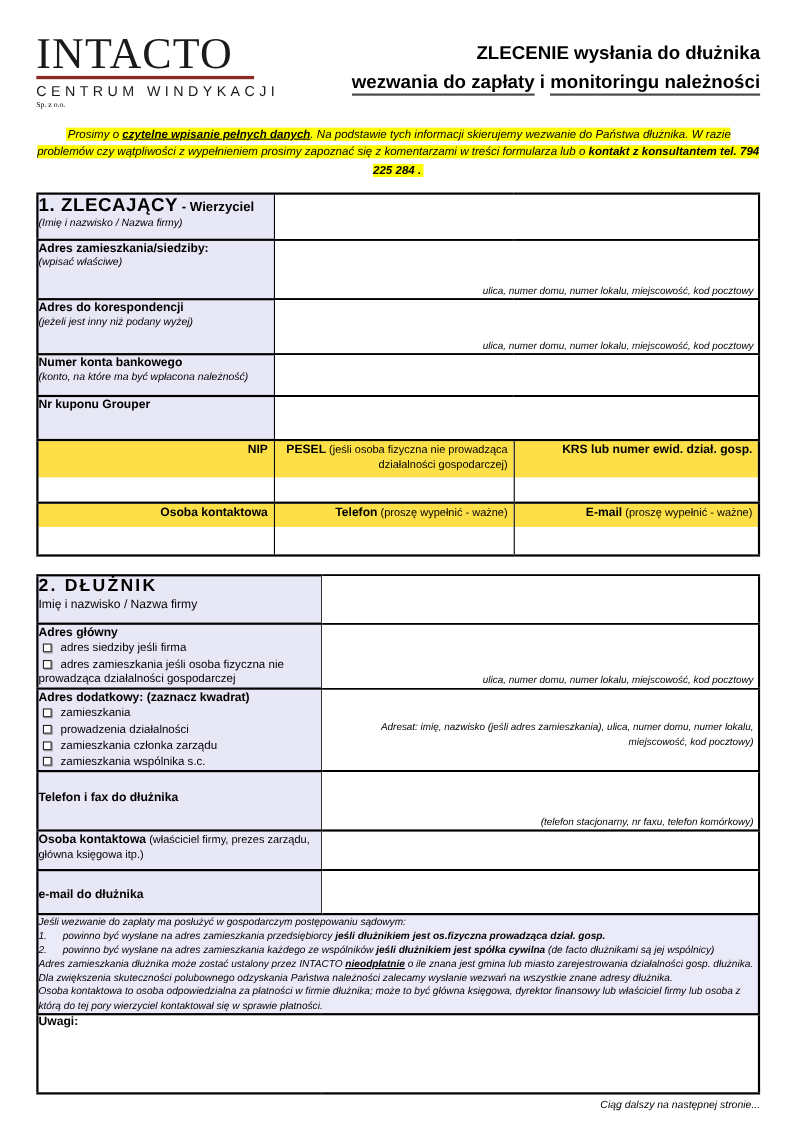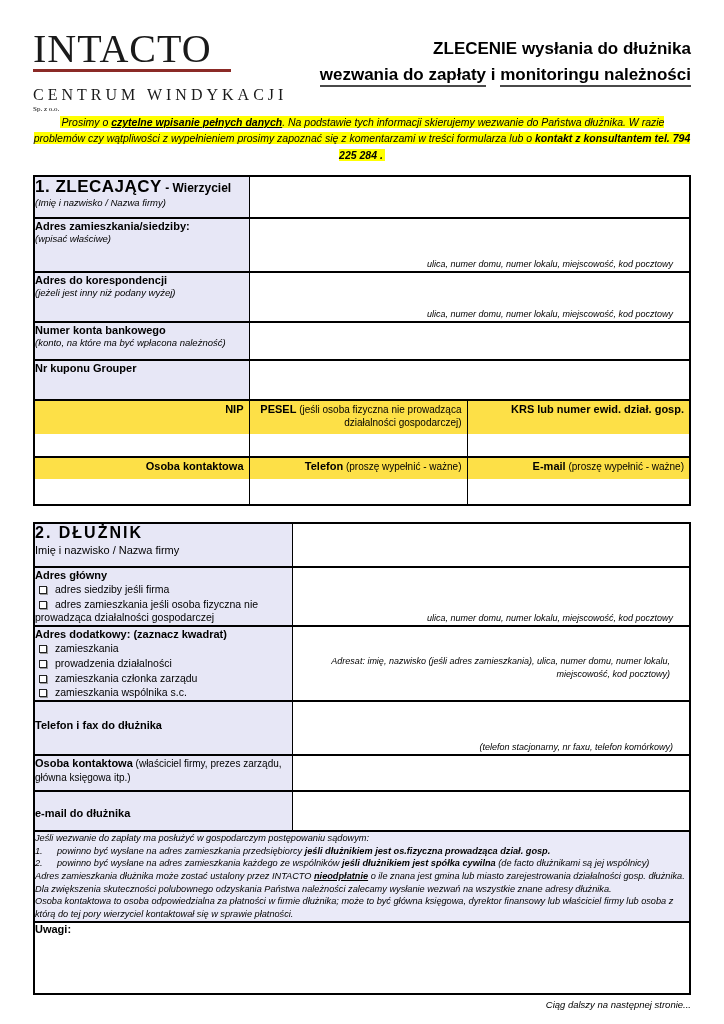--- a/index.html
+++ b/index.html
@@ -8,21 +8,21 @@
     width: 724px; height: 1024px; background: #ffffff; margin: 0 auto;
     padding: 24px 33px 0 33px; overflow: hidden; position: relative;
     font-family: "Liberation Sans", "DejaVu Sans", sans-serif; color: #000;
   }
 
   
   .hdr { display: flex; justify-content: space-between; align-items: flex-start; height: 80px; }
   .logo { margin-top: 6px; }
   .logo-name { font-family: "Liberation Serif", "DejaVu Serif", serif; font-size: 40px; line-height: 0.95; letter-spacing: 1px; color: #1a1a1a; }
   .logo-rule { width: 198px; height: 3px; background: #8b2a26; margin-top: 1px; }
-  .logo-sub { font-family: Liberation Serif, serif; font-size: 16px; letter-spacing: 4px; margin-top: 14px; white-space: nowrap; color: #1a1a1a; }
+  .logo-sub { font-family: Liberation Sans, sans-serif; font-size: 13px; letter-spacing: 4px; margin-top: 3px; white-space: nowrap; color: #1a1a1a; }
   .logo-sfx { font-family: "Liberation Serif", "DejaVu Serif", serif; font-size: 7px; padding-right: 6px; margin-top: 1px; }
   .titleblock { text-align: right; font-weight: bold; font-size: 17px; line-height: 1.55; margin-top: 12px; }
   .u-seg { border-bottom: 2px solid #4a4a4a; padding-bottom: 1px; }
 
   
   .notice { margin-top: 10px; text-align: center; font-style: italic; font-size: 10.5px; line-height: 1.55; }
   .hl { background: #ffff00; padding: 0 2px; }
   .nb { font-weight: bold; }
   .nbu { font-weight: bold; text-decoration: underline; }
 
@@ -32,22 +32,22 @@
   td.lab { background: #e7e7f6; padding: 3px 6px; }
   td.val { background: #fff; position: relative; }
   .sec-big { font-size: 17px; font-weight: bold; letter-spacing: 0.5px; }
   .sec-sfx { font-size: 12px; font-weight: bold; }
   .sec2-big { font-size: 16px; font-weight: bold; letter-spacing: 2px; }
   .sec2-sub { font-size: 11px; margin-top: 2px; }
   .lab-title { font-size: 11px; font-weight: bold; line-height: 1.3; }
   .lab-note { font-size: 10px; font-weight: normal; }
   .sub-it { font-size: 9.5px; font-style: italic; line-height: 1.3; }
   .helper { position: absolute; font-size: 9px; font-style: italic; white-space: nowrap; }
-  .helper.br { right: 16px; bottom: 2px; margin-top: 46px; }
-  .helper2 { position: absolute; right: 19px; top: 38%; text-align: right; font-size: 9px; font-style: italic; line-height: 1.45; }
+  .helper.br { right: 4px; bottom: 2px; margin-top: 46px; }
+  .helper2 { position: absolute; right: 4px; top: 38%; text-align: right; font-size: 9px; font-style: italic; line-height: 1.45; }
 
   
   .h42{height:42px} .h54{height:54px} .h50{height:50px} .h38{height:38px} .h24{height:40px}
   .h56{height:56px} .h48{height:48px} .h44{height:44px} .h70{height:70px} .h36{height:36px}
   .h40{height:40px} .h72{height:72px}
 
   
   td.gcell { padding: 0; background: #fff; }
   .strip { background: #fde047; padding: 2px 5px; font-size: 10px; line-height: 1.25; text-align: right; }
   .strip .b { font-weight: bold; font-size: 11px; }

